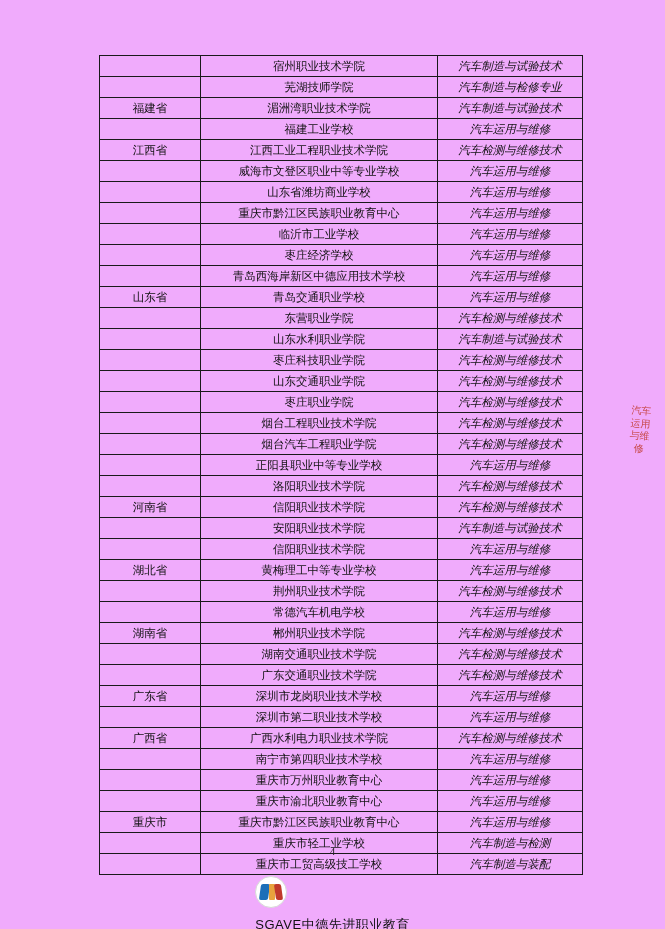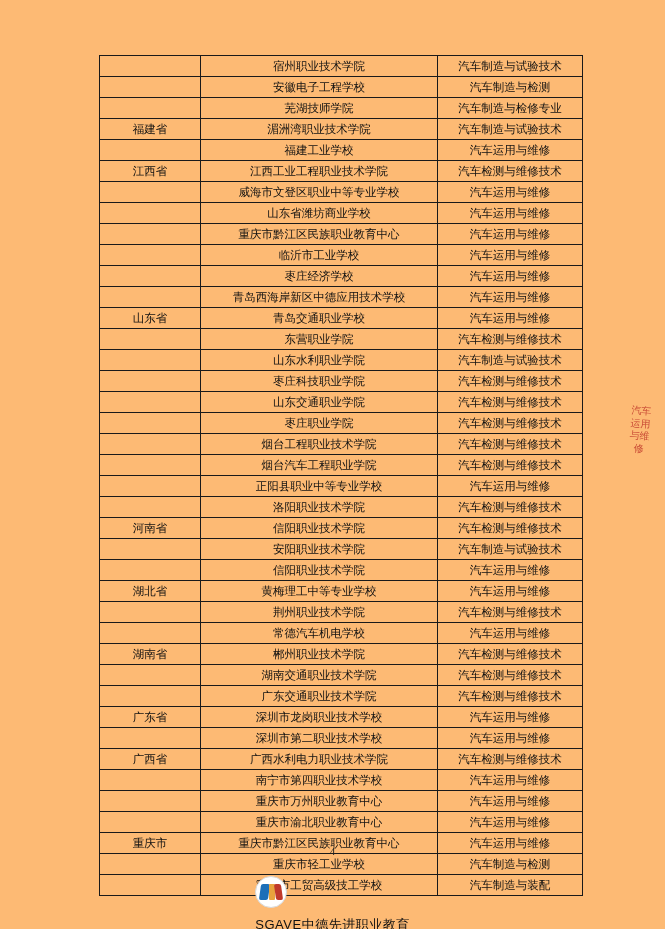--- a/index.html
+++ b/index.html
@@ -13,21 +13,21 @@
     position: relative;
     font-family: "Liberation Serif", "DejaVu Serif", serif;
     color: #000;
     overflow: hidden;
   }
   .page {
     position: absolute;
     left: 0; top: 0;
     width: 665px;
     height: 929px;
-    background: #fdba74;
+    background: #f0abfc;
   }
   .table-wrap {
     position: absolute;
     left: 99px;
     top: 55px;
     width: 468px;
   }
   table.doc-table {
     border-collapse: collapse;
     width: 468px;
@@ -47,20 +47,21 @@
     overflow: hidden;
   }
   td.col-prov {
     width: 96px;
   }
   td.col-school {
     width: 232px;
   }
   td.col-major {
     width: 140px;
+    font-style: italic;
   }
   .page-number {
     position: absolute;
     left: 0;
     top: 845px;
     width: 665px;
     text-align: center;
     font-size: 11px;
     font-family: "Liberation Serif", "DejaVu Serif", serif;
     color: #222;
@@ -143,25 +144,20 @@
   <div class="table-wrap">
     <table class="doc-table">
       <tbody>
           <tr>
             <td class="col-prov"></td>
             <td class="col-school">宿州职业技术学院</td>
             <td class="col-major">汽车制造与试验技术</td>
           </tr>
           <tr>
             <td class="col-prov"></td>
-            <td class="col-school">安徽电子工程学校</td>
-            <td class="col-major">汽车制造与检测</td>
-          </tr>
-          <tr>
-            <td class="col-prov"></td>
             <td class="col-school">芜湖技师学院</td>
             <td class="col-major">汽车制造与检修专业</td>
           </tr>
           <tr>
             <td class="col-prov">福建省</td>
             <td class="col-school">湄洲湾职业技术学院</td>
             <td class="col-major">汽车制造与试验技术</td>
           </tr>
           <tr>
             <td class="col-prov"></td>

